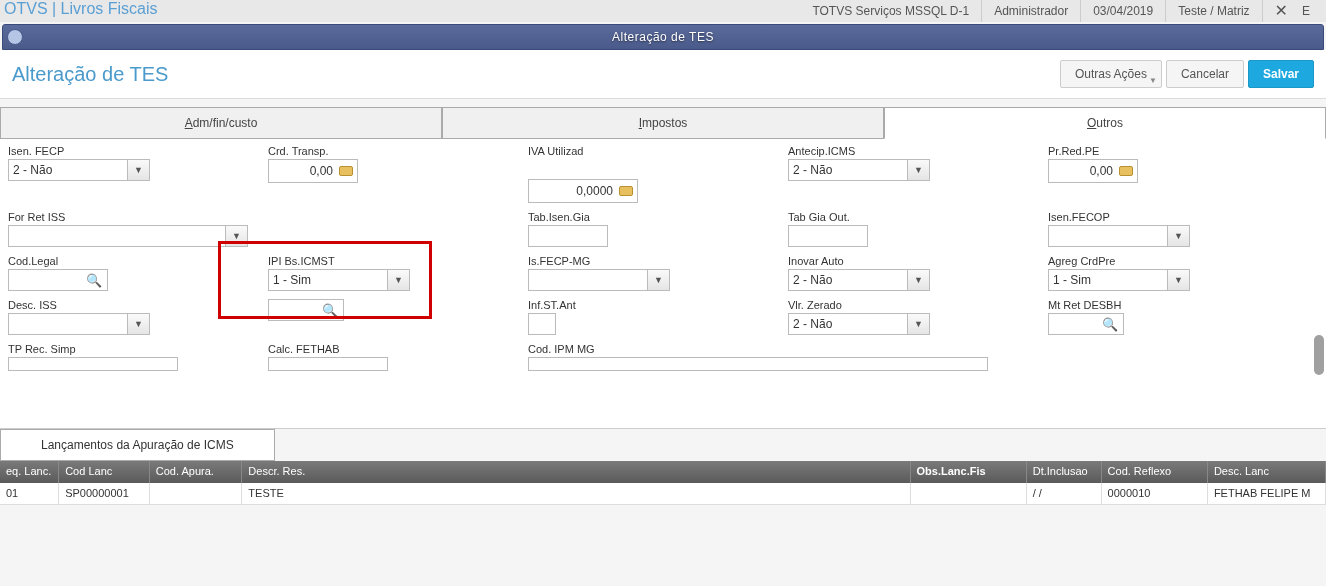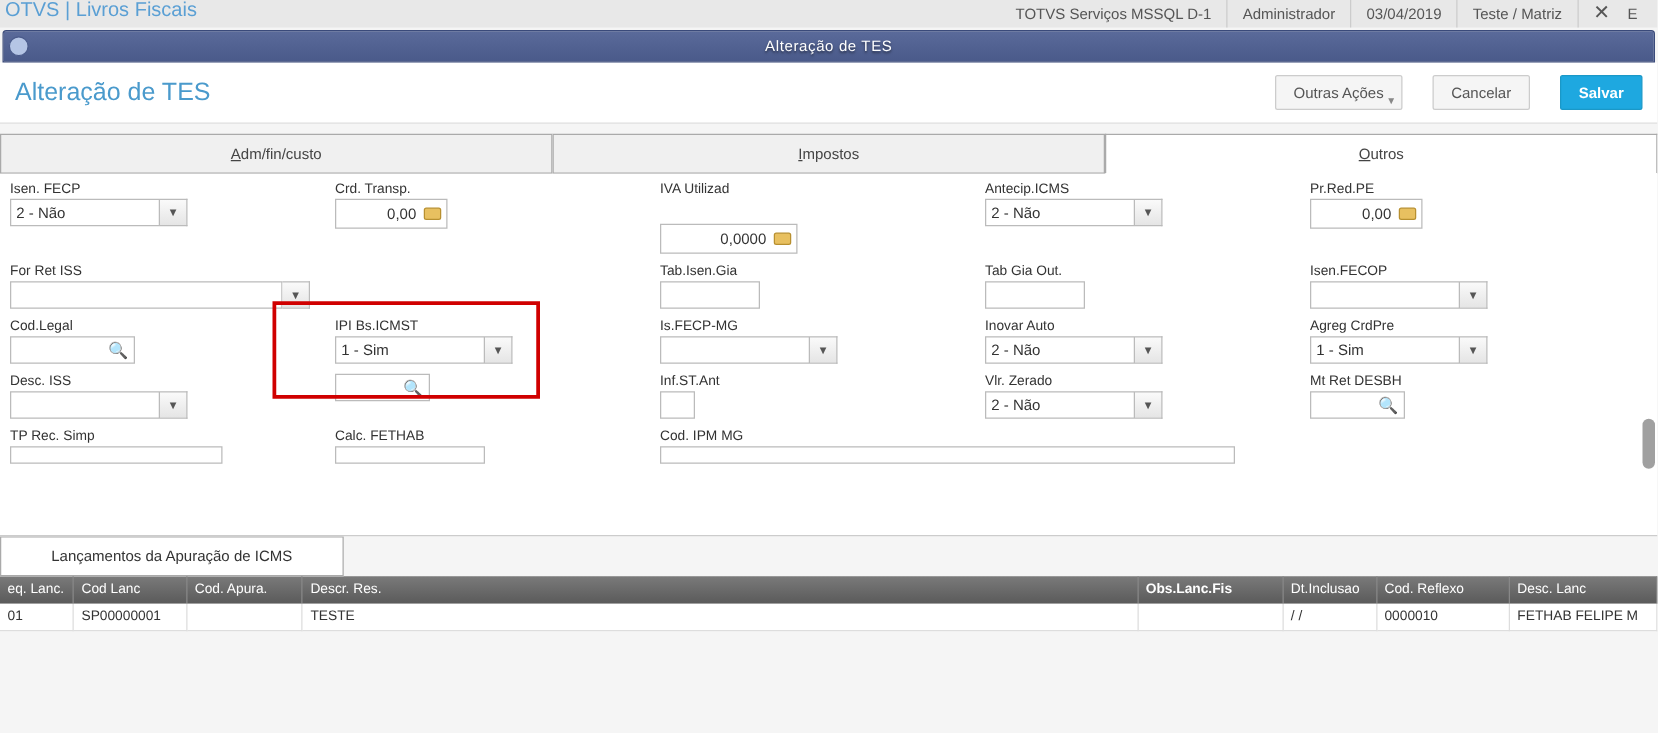--- a/index.html
+++ b/index.html
@@ -8,21 +8,21 @@
 .top-left { color: #5a9fd4; font-size: 16px; font-weight: 300; }
 .top-right { margin-left: auto; display: flex; align-items: center; gap: 0; }
 .top-right span { padding: 0 12px; border-left: 1px solid #ccc; height: 22px; line-height: 22px; color: #555; }
 .top-right span:first-child { border-left: none; }
 .close-x { font-size: 16px; cursor: pointer; color: #888; padding: 0 6px; }
 .title-bar { height: 26px; background: linear-gradient(#5a6a9a, #4a5a8a); color: #fff; display: flex; align-items: center; justify-content: center; position: relative; border: 1px solid #3a4a7a; margin: 2px 2px 0; border-radius: 3px 3px 0 0; }
 .title-bar-text { text-shadow: 0 1px 2px rgba(0,0,0,.5); letter-spacing: .5px; }
 .title-bar-icon { position: absolute; left: 4px; width: 16px; height: 16px; border-radius: 50%; background: #b5c5e5; border: 1px solid #4a5a8a; }
 .sub-header { background: #fff; padding: 10px 12px; display: flex; align-items: center; border-bottom: 1px solid #ddd; }
 .sub-title { color: #4a9acc; font-size: 20px; font-weight: 400; }
-.sub-actions { margin-left: auto; display: flex; gap: 24px; }
+.sub-actions { margin-left: auto; display: flex; gap: 4px; }
 .btn { border: 1px solid #ccc; background: #f5f5f5; padding: 6px 14px; font-size: 12px; border-radius: 2px; color: #555; cursor: pointer; position: relative; }
 .btn-primary { background: #1ea8e0; color: #fff; border-color: #1a98c8; font-weight: bold; }
 .dd-arrow { position: absolute; bottom: 2px; right: 4px; font-size: 8px; color: #888; }
 
 .tabs { display: flex; margin-top: 8px; background: #fff; }
 .tab { flex: 1; text-align: center; padding: 8px; border: 1px solid #aaa; background: #f0f0f0; cursor: pointer; border-bottom: 1px solid #aaa; color: #444; }
 .tab u { text-decoration: underline; }
 .tab.active { background: #fff; border-bottom: 1px solid #fff; }
 
 .form-area { position: relative; background: #fff; height: 290px; overflow: hidden; padding: 6px 8px 0; border-bottom: 1px solid #ccc; }

